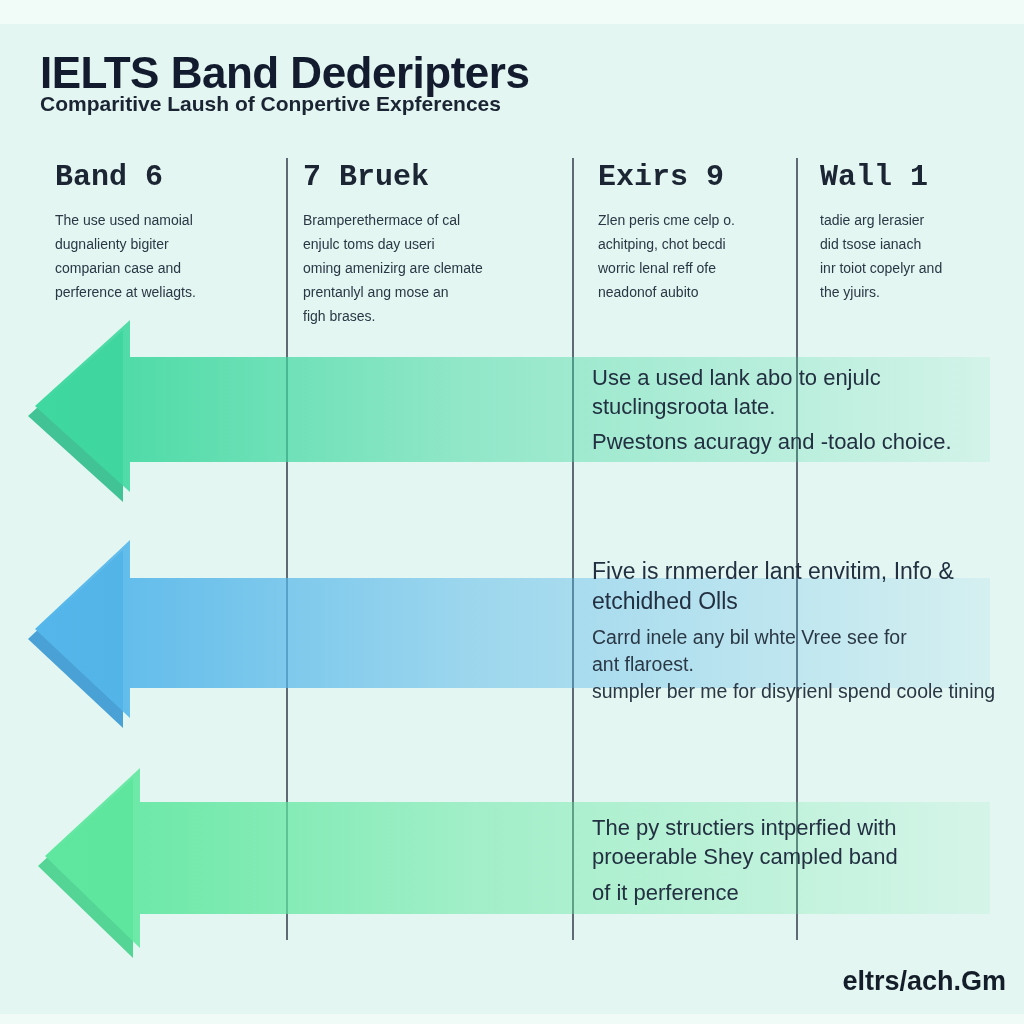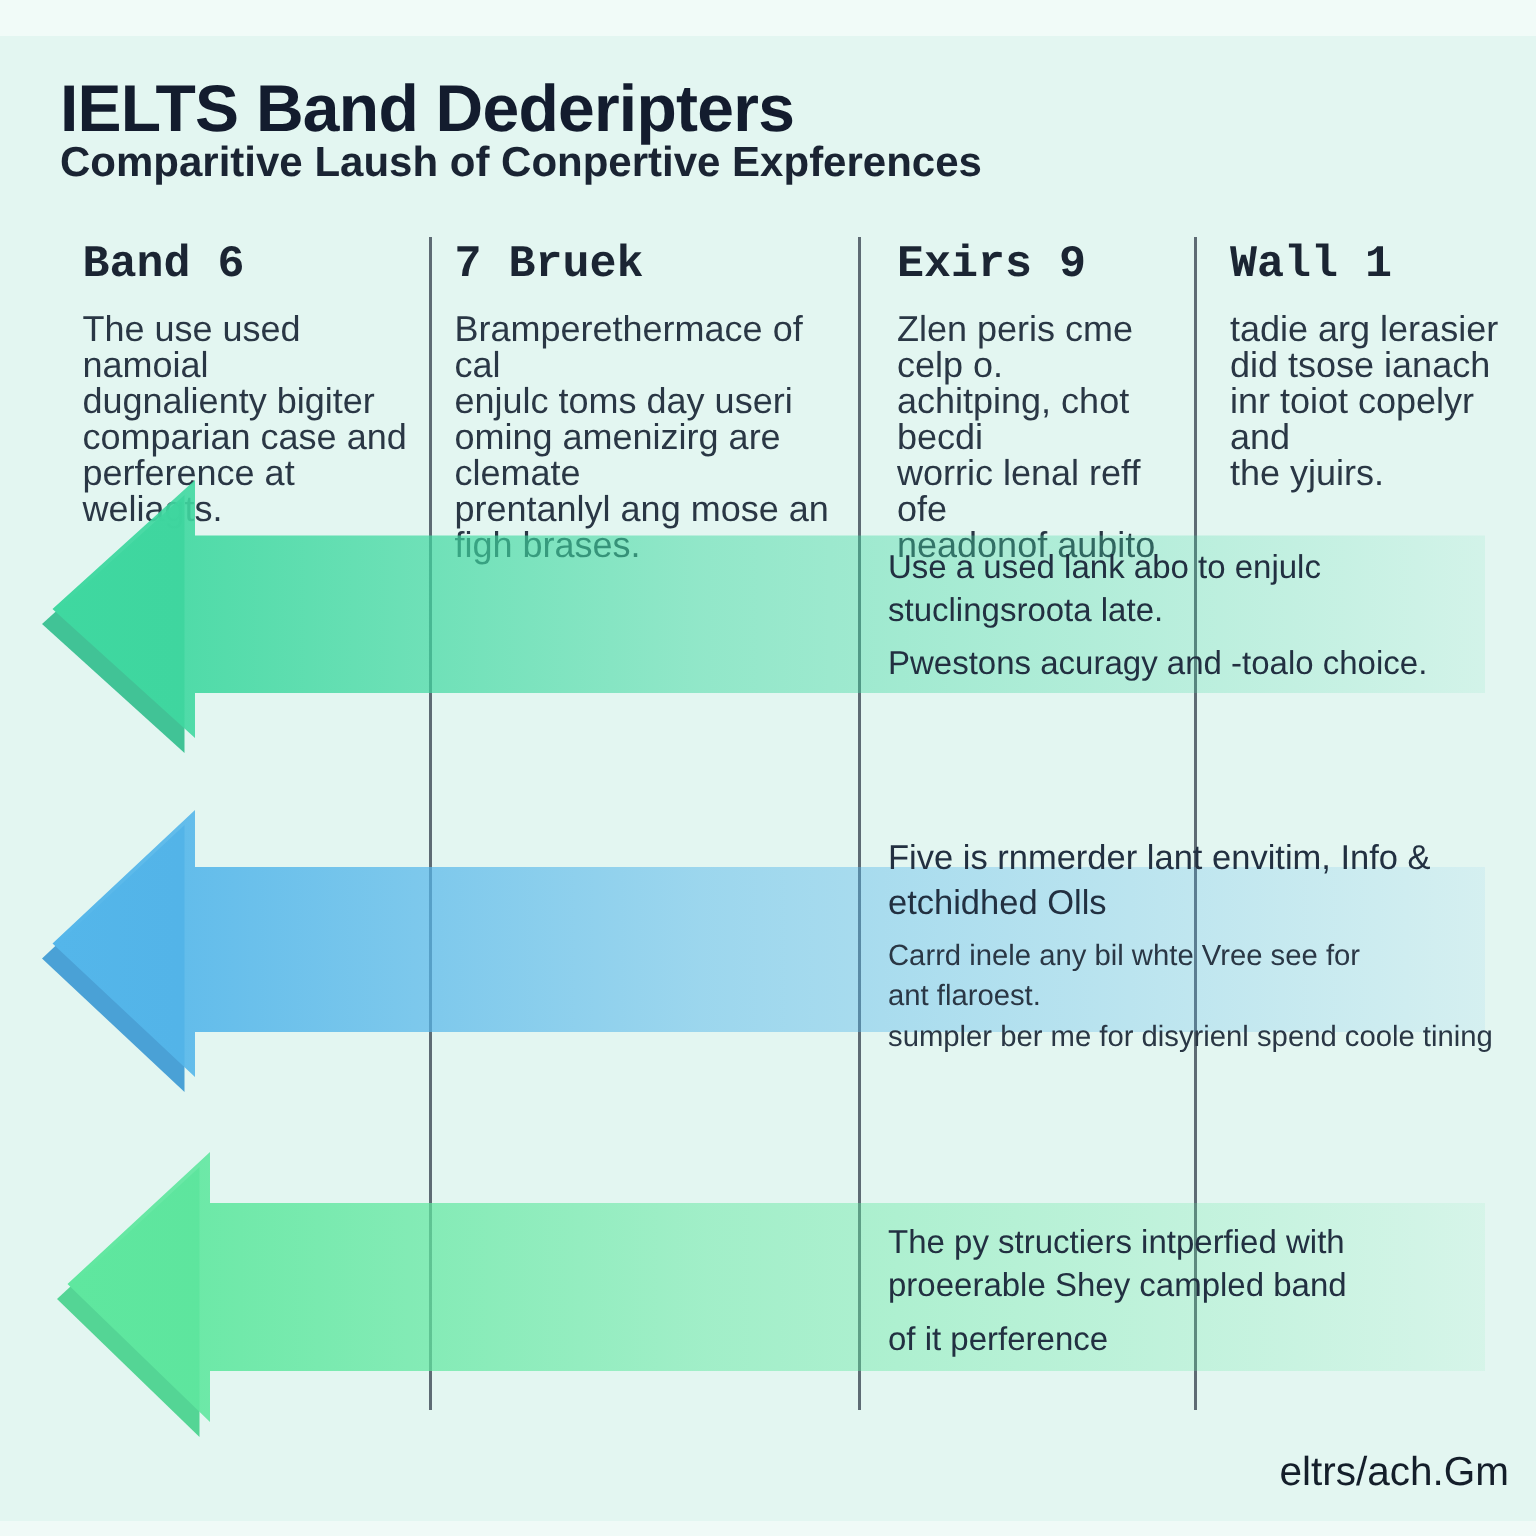--- a/index.html
+++ b/index.html
@@ -12,31 +12,31 @@
   }
   .top-strip{position:absolute;left:0;top:0;width:1024px;height:24px;background:rgba(255,255,255,.5);}
   .bottom-strip{position:absolute;left:0;bottom:0;width:1024px;height:10px;background:rgba(255,255,255,.45);}
 
   .title{
     position:absolute;left:40px;top:48px;margin:0;
     font-size:44px;font-weight:700;letter-spacing:-.5px;color:#131c2e;
   }
   .subtitle{
     position:absolute;left:40px;top:92px;margin:0;
-    font-size:28px;font-weight:700;color:#1a2433;text-align:right;
+    font-size:21px;font-weight:700;color:#1a2433;text-align:right;
   }
 
   .divider{position:absolute;top:158px;width:2px;height:782px;background:#46525e;opacity:.85;}
   .divider.d1{left:286px;}
   .divider.d2{left:572px;}
   .divider.d3{left:796px;}
 
   .col{position:absolute;top:160px;}
   .col h3{margin:0 0 14px 0;font-size:30px;font-weight:700;color:#1b2533;font-family:Liberation Mono, monospace;}
-  .col .body{font-size:24px;line-height:24px;color:#2a3745;}
+  .col .body{font-size:14px;line-height:24px;color:#2a3745;}
   .col.c1{left:55px;width:230px;}
   .col.c2{left:303px;width:262px;}
   .col.c3{left:598px;width:185px;}
   .col.c4{left:820px;width:195px;}
 
   .arrow{position:absolute;}
   .arrow svg{display:block;overflow:visible;}
   .arrow.a1{left:35px;top:320px;}
   .arrow.a2{left:35px;top:540px;}
   .arrow.a3{left:45px;top:768px;}
@@ -45,21 +45,21 @@
   .rowtext.r1{top:363px;font-size:22px;line-height:29px;}
   .rowtext.r1 .p2{margin-top:6px;}
   .rowtext.r2{top:556px;}
   .rowtext.r2 .head{font-size:23px;line-height:30px;}
   .rowtext.r2 .sub{margin-top:8px;font-size:19.5px;line-height:27px;color:#2a3745;}
   .rowtext.r3{top:813px;font-size:22px;line-height:29px;}
   .rowtext.r3 .gap{margin-top:7px;}
 
   .watermark{
     position:absolute;right:18px;top:966px;
-    font-size:27px;font-weight:400;color:#141e2a;
+    font-size:27px;font-weight:700;color:#141e2a;
   }
 </style>
 </head>
 <body>
 
 <div class="canvas">
   <div class="top-strip"></div>
 
   <h1 class="title">IELTS Band Dederipters</h1>
   <h2 class="subtitle">Comparitive Laush of Conpertive Expferences</h2>

